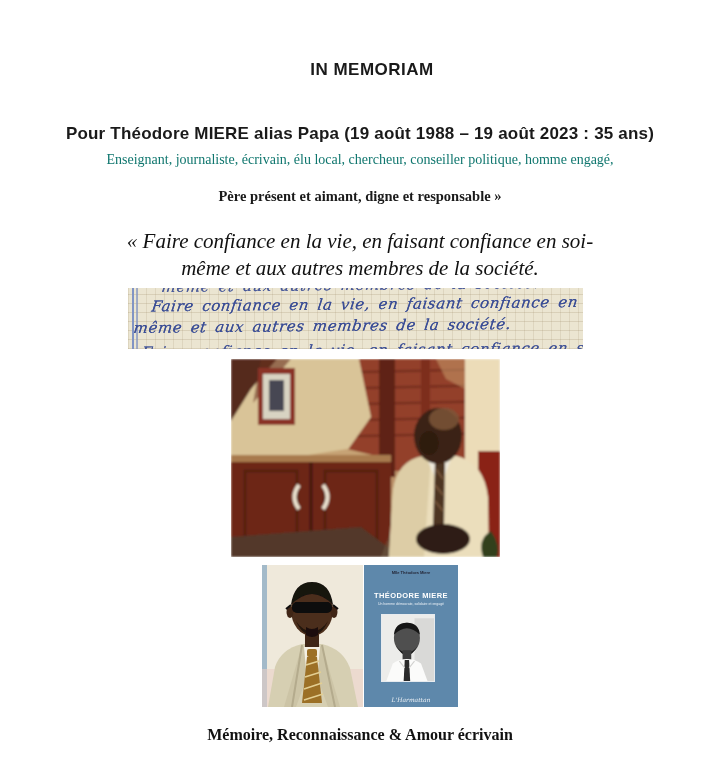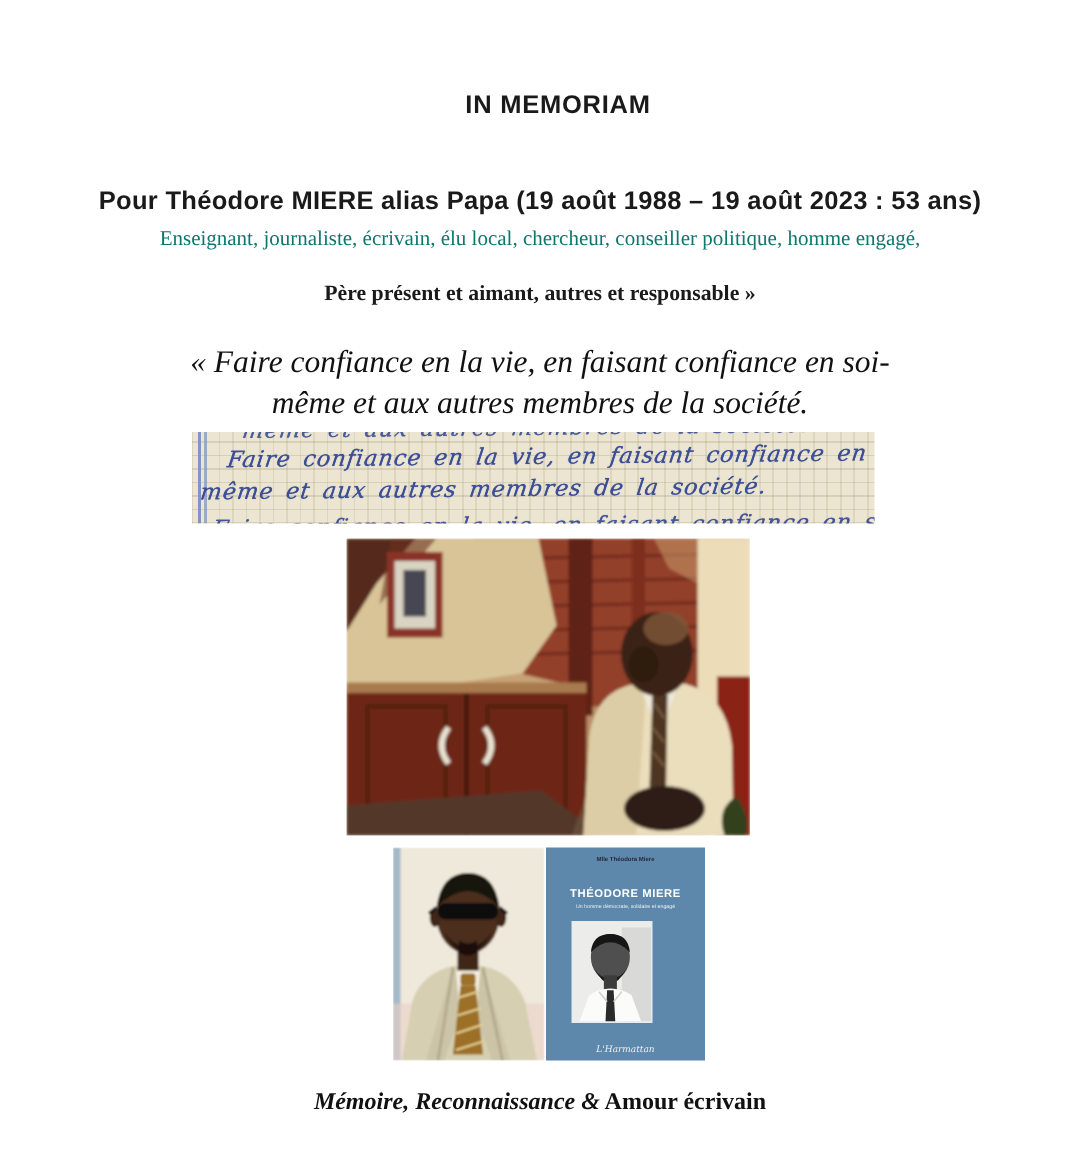--- a/index.html
+++ b/index.html
@@ -12,21 +12,21 @@
   .ctr{left:0;right:0;text-align:center;}
   .t-title{top:60px;font-family:"Liberation Sans",sans-serif;font-weight:bold;
     font-size:17px;letter-spacing:.5px;color:#1a1a1a;margin-left:24px;}
   .t-dedication{top:124px;font-family:"Liberation Sans",sans-serif;font-weight:bold;
     font-size:17px;letter-spacing:.2px;color:#1a1a1a;}
   .t-roles{top:152px;font-size:14px;color:#0f766e;}
   .t-tribute{top:188px;font-size:14.5px;font-weight:bold;color:#1a1a1a;}
   .t-quote{top:228px;font-size:21px;font-weight:normal;font-style:italic;
     line-height:27px;color:#111;}
   .t-caption{top:726px;font-size:16px;font-weight:bold;color:#111;}
-  .t-caption .it{font-style:italic;text-align:right;}
+  .t-caption .it{text-align:right;}
 
   
   .note{
     left:128px;top:288px;width:455px;height:61px;overflow:hidden;
     background-color:#ebe5d1;
     background-image:
       repeating-linear-gradient(0deg, rgba(150,130,95,.22) 0 1px, transparent 1px 9px),
       repeating-linear-gradient(90deg, rgba(150,130,95,.16) 0 1px, transparent 1px 9px);
   }
   .note .margin-line{position:absolute;top:0;bottom:0;width:1.5px;background:#8194c4;}
@@ -38,46 +38,46 @@
     transform:skewX(-8deg) rotate(-.6deg);
     text-shadow:0 0 .5px #3b4e96;
   }
   .hw-frag-top{top:-12px;left:34px;opacity:.9;}
   .hw-l1{top:7px;left:24px;}
   .hw-l2{top:29px;left:6px;}
   .hw-frag-bot{top:53px;left:14px;opacity:.95;}
 
   .photo-main{left:231px;top:359px;width:269px;height:198px;}
   .photo-left{left:262px;top:565px;width:101px;height:142px;}
-  .bookcov{left:364px;top:565px;width:94px;height:142px;background:#5e88ab;overflow:hidden;padding-left:12px;}
+  .bookcov{left:364px;top:565px;width:94px;height:142px;background:#5e88ab;overflow:hidden;}
   .bookcov .bk-author{position:absolute;top:5px;left:0;right:0;text-align:center;
     font-family:"Liberation Sans",sans-serif;font-weight:bold;font-size:4px;color:#25293a;}
   .bookcov .bk-title{position:absolute;top:26px;left:0;right:0;text-align:center;
     font-family:"Liberation Sans",sans-serif;font-weight:bold;font-size:7.5px;
     letter-spacing:.4px;color:#ffffff;}
   .bookcov .bk-sub{position:absolute;top:37px;left:0;right:0;text-align:center;
     font-family:"Liberation Sans",sans-serif;font-size:3.5px;color:#e9eff5;}
   .bookcov .bk-portrait{position:absolute;top:50px;left:18px;width:52px;height:66px;
     background:#f0f0ee;box-shadow:0 0 0 1px #e7ebef;}
   .bookcov .bk-pub{position:absolute;bottom:4px;left:0;right:0;text-align:center;
     font-style:italic;font-size:6px;color:#eef2f6;font-family:"DejaVu Serif",serif;}
   svg{display:block;}
 </style>
 </head>
 <body>
 
 <div id="page">
 
   <div class="abs ctr t-title">IN MEMORIAM</div>
 
-  <div class="abs ctr t-dedication">Pour Théodore MIERE alias Papa (19 août 1988 – 19 août 2023 : 53 ans)</div>
+  <div class="abs ctr t-dedication">Pour Théodore MIERE alias Papa (19 août 1988 – 19 août 2023 : 35 ans)</div>
 
   <div class="abs ctr t-roles">Enseignant, journaliste, écrivain, élu local, chercheur, conseiller politique, homme engagé,</div>
 
-  <div class="abs ctr t-tribute">Père présent et aimant, autres et responsable »</div>
+  <div class="abs ctr t-tribute">Père présent et aimant, digne et responsable »</div>
 
   <div class="abs ctr t-quote">
     <div>« Faire confiance en la vie, en faisant confiance en soi-</div>
     <div>même et aux autres membres de la société.</div>
   </div>
 
   <div class="abs note">
     <div class="margin-line ml1"></div>
     <div class="margin-line ml2"></div>
     <div class="hw hw-frag-top">même et aux autres membres de la société.</div>

